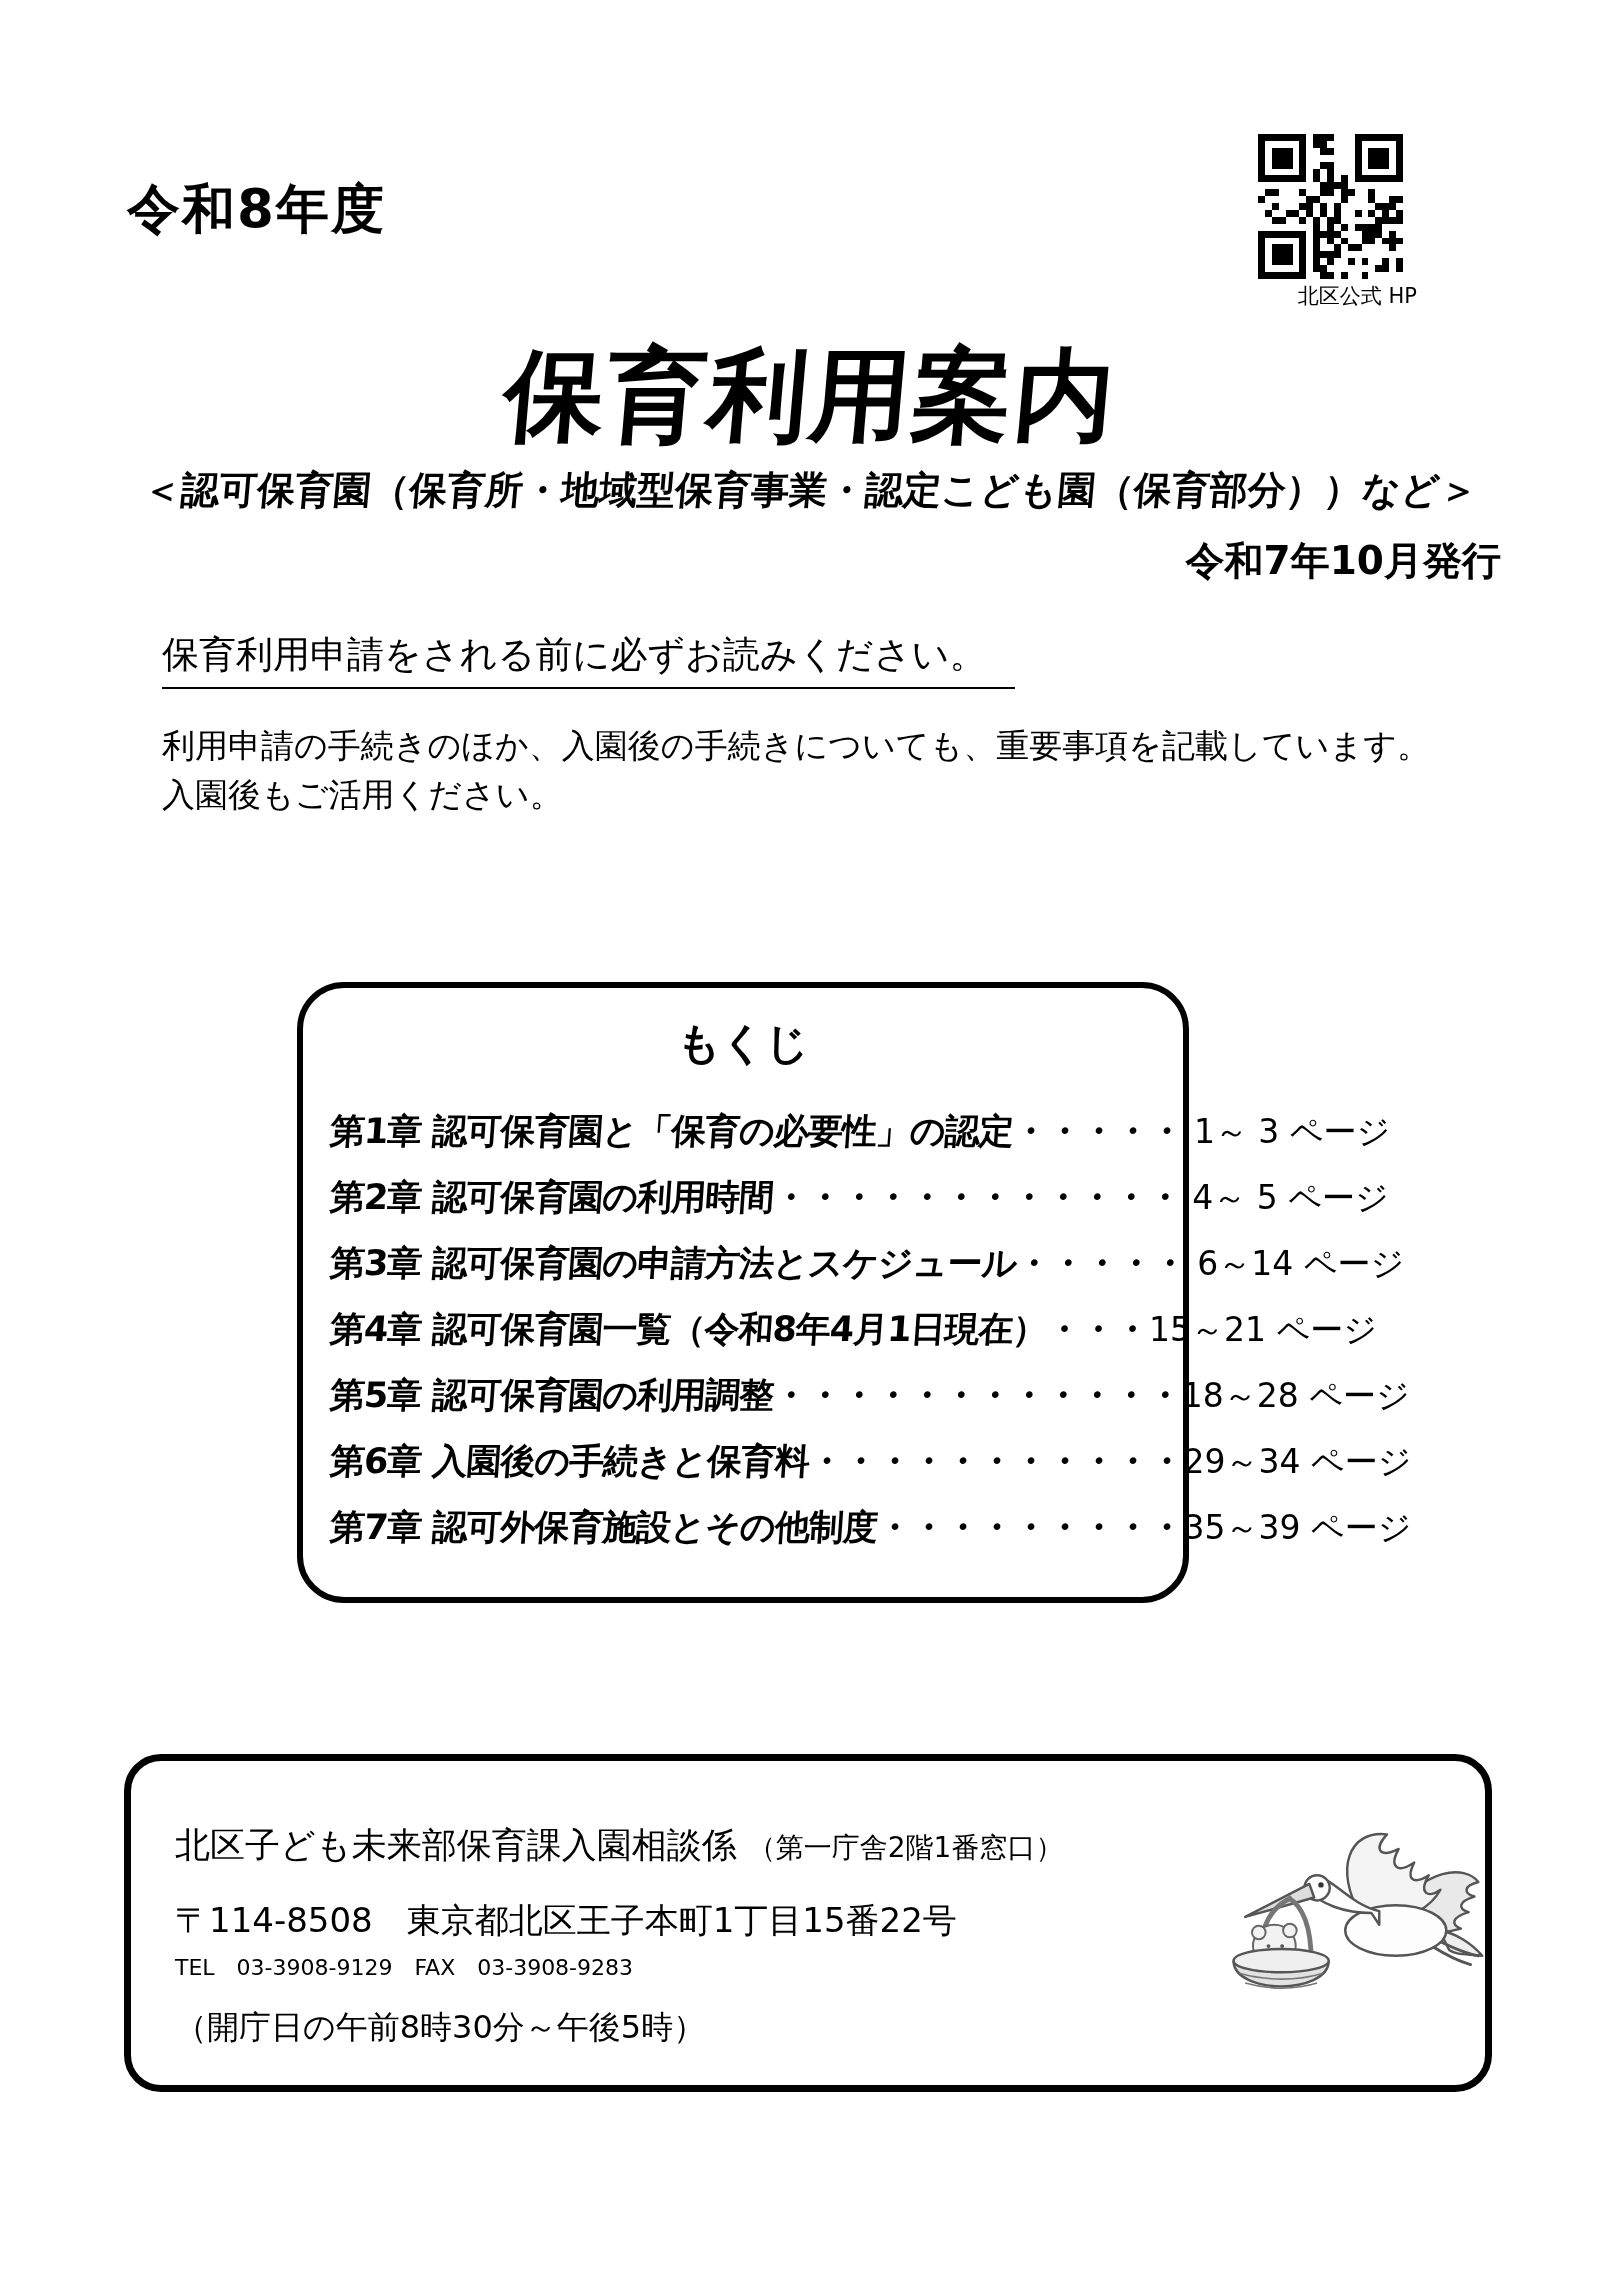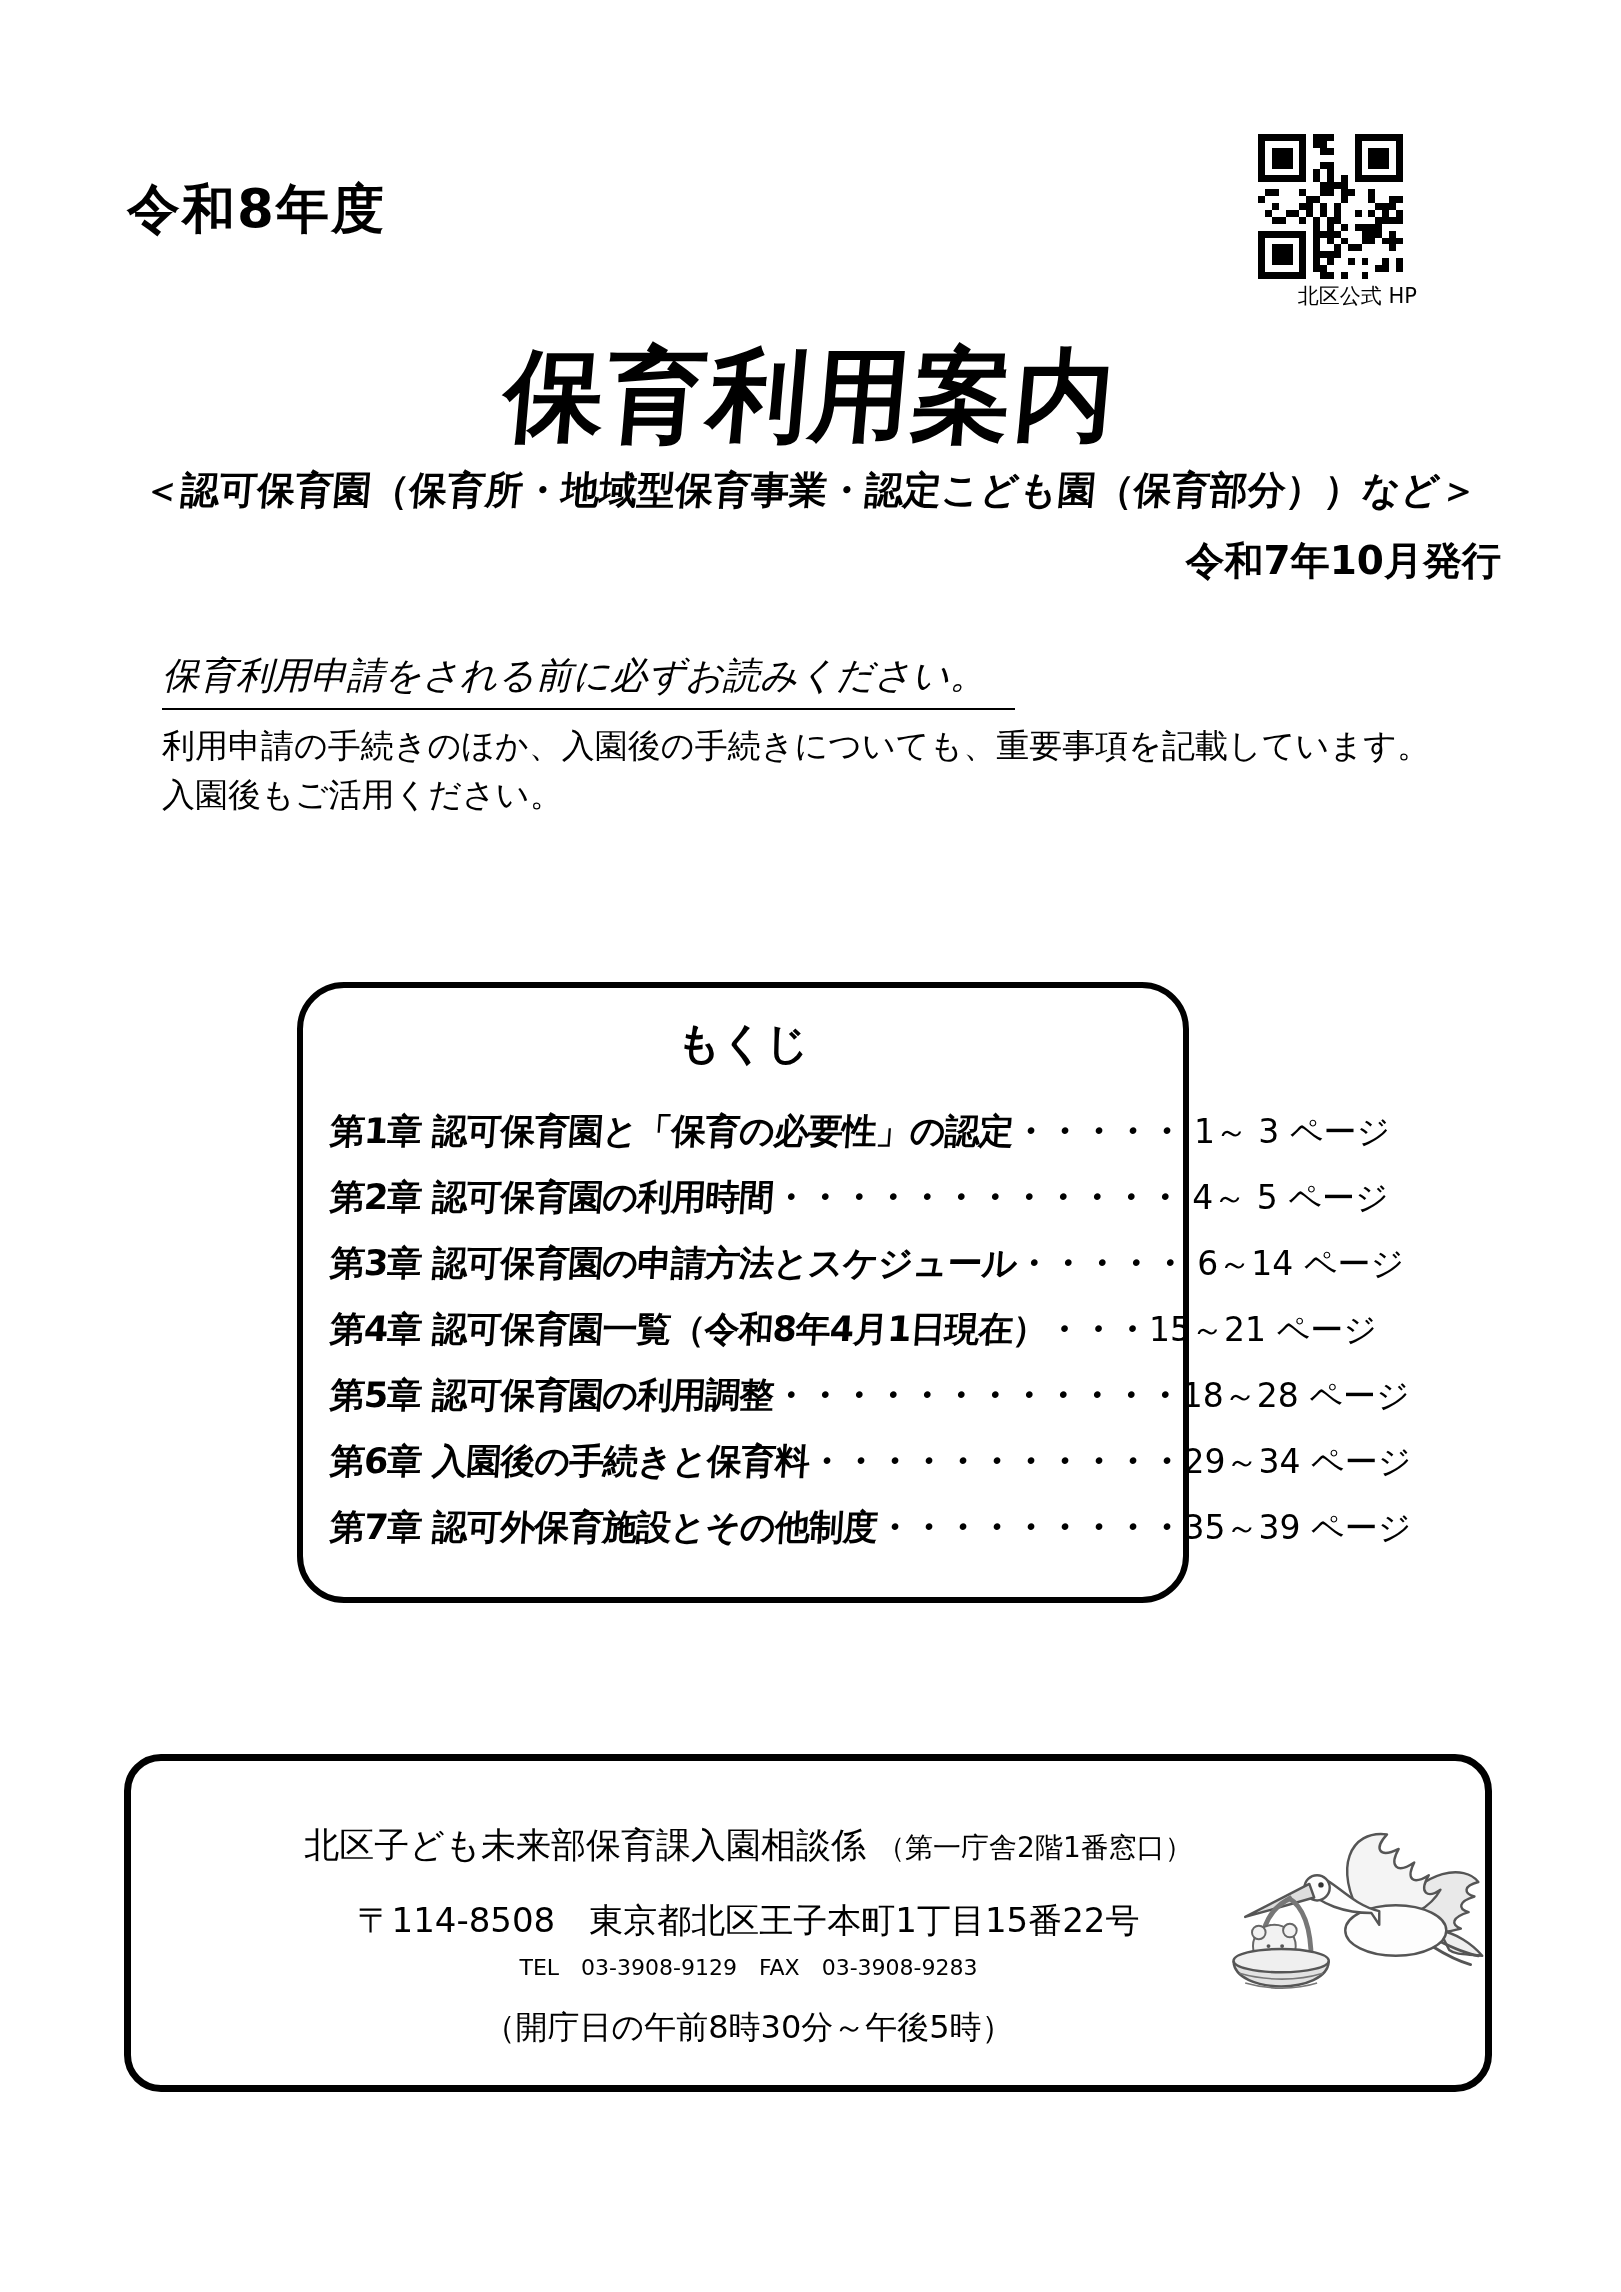--- a/index.html
+++ b/index.html
@@ -11,33 +11,33 @@
   .slant{transform:skewX(-5deg);}
   
   .fiscal-year{left:127px;top:174px;font-size:53px;font-weight:900;letter-spacing:2px;}
   .qr-wrap{left:1258px;top:134px;width:145px;height:145px;}
   .qr-wrap svg{width:145px;height:145px;display:block;}
   .qr-label{left:1245px;top:282px;width:172px;text-align:right;font-size:21px;font-weight:400;}
   .main-title{left:0;top:343px;width:1621px;text-align:center;font-size:100px;font-weight:900;line-height:1.05;letter-spacing:2px;}
   .subtitle{left:0;top:465px;width:1621px;text-align:center;font-size:38px;font-weight:900;letter-spacing:0px;}
   .issue-date{right:120px;top:534px;font-size:39px;font-weight:900;}
   
-  .notice-heading{left:162px;top:651px;font-size:37px;font-weight:500;
-    border-bottom:2.9px solid #000;padding:0 29px 6.9px 0;font-style:italic;}
+  .notice-heading{left:162px;top:630px;font-size:37px;font-weight:500;
+    border-bottom:2.9px solid #000;padding:0 29px 6.9px 0;}
   .notice-body{left:162px;top:721px;width:1313px;font-size:33px;line-height:49px;font-weight:400;}
   
   .toc-box{left:297px;top:982px;width:892px;height:621px;border:6.9px solid #000;border-radius:47px;box-sizing:border-box;background:#fff;}
   .toc-title{position:absolute;left:0;top:27.4px;width:100%;text-align:center;font-size:43px;font-weight:900;}
   .toc-rows{position:absolute;left:27.4px;right:39px;top:120px;height:443px;display:flex;flex-direction:column;justify-content:space-between;}
   .toc-row{display:flex;justify-content:space-between;align-items:baseline;}
   .toc-label{font-size:35px;font-weight:900;letter-spacing:-1px;transform:skewX(-4deg);white-space:pre;}
   .toc-pages{font-size:33px;font-weight:400;white-space:pre;}
   
   .contact-box{left:124px;top:1754px;width:1368px;height:338px;border:7.8px solid #000;border-radius:37px;box-sizing:border-box;background:#fff;}
-  .contact-line{position:absolute;left:44px;width:1147px;text-align:center;white-space:pre;}
+  .contact-line{position:absolute;left:44px;width:1147px;text-align:left;white-space:pre;}
   .contact-line1{top:61px;font-size:35px;font-weight:500;}
   .contact-window{font-size:28px;font-weight:500;}
   .contact-line2{top:137px;font-size:34px;font-weight:400;}
   .contact-line3{top:192px;font-size:22px;font-weight:400;}
   .contact-line4{top:245px;font-size:32px;font-weight:400;}
   .stork{left:1218px;top:1806px;width:272px;height:218px;}
   .stork svg{width:272px;height:218px;display:block;}
 </style>
 </head>
 <body>

